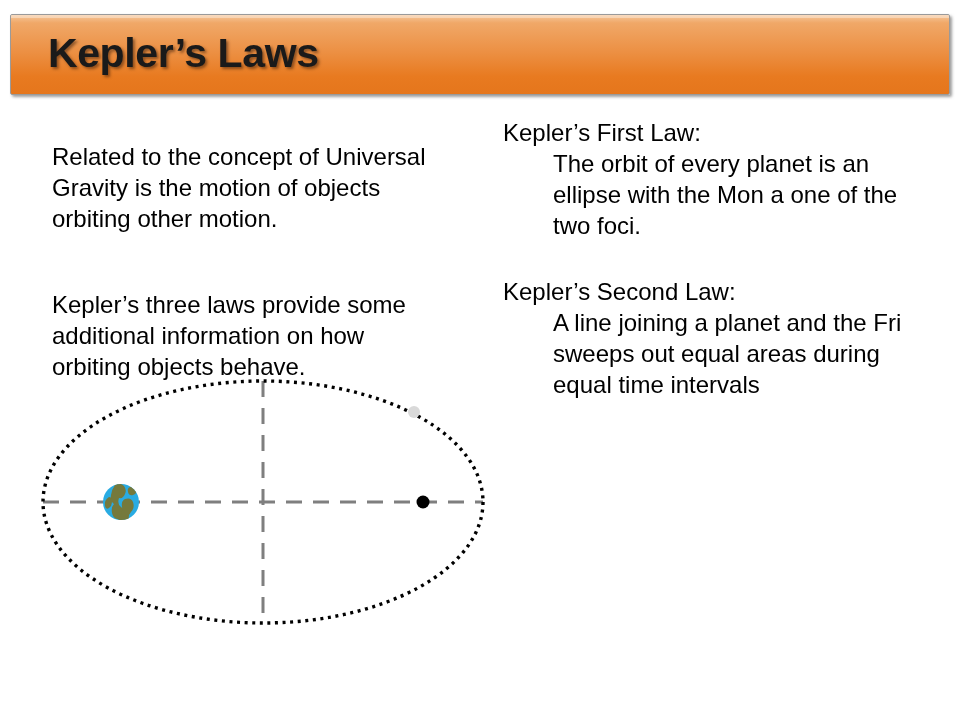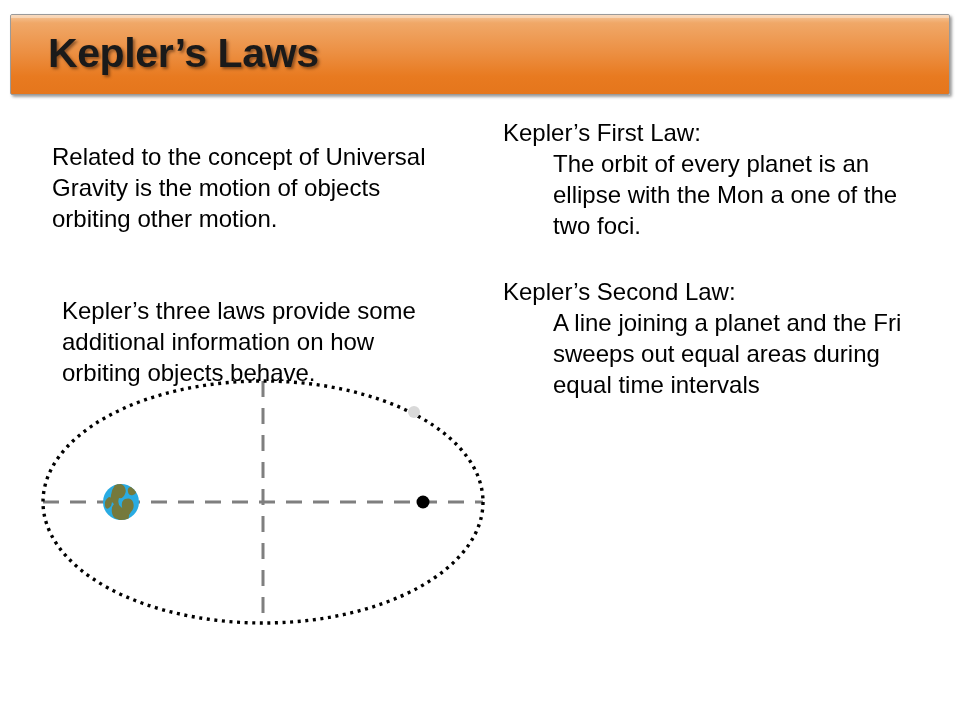--- a/index.html
+++ b/index.html
@@ -60,23 +60,22 @@
     white-space: pre-wrap;
   }
 
   #left-para-1 {
     left: 52px;
     top: 141px;
     width: 392px;
   }
   #left-para-2 {
     left: 52px;
-    top: 295px;
+    top: 289px;
     width: 392px;
-    margin-left: 10px;
   }
 
   #law-one-heading {
     left: 503px;
     top: 117px;
     width: 420px;
   }
   #law-one-body {
     left: 553px;
     top: 148px;

